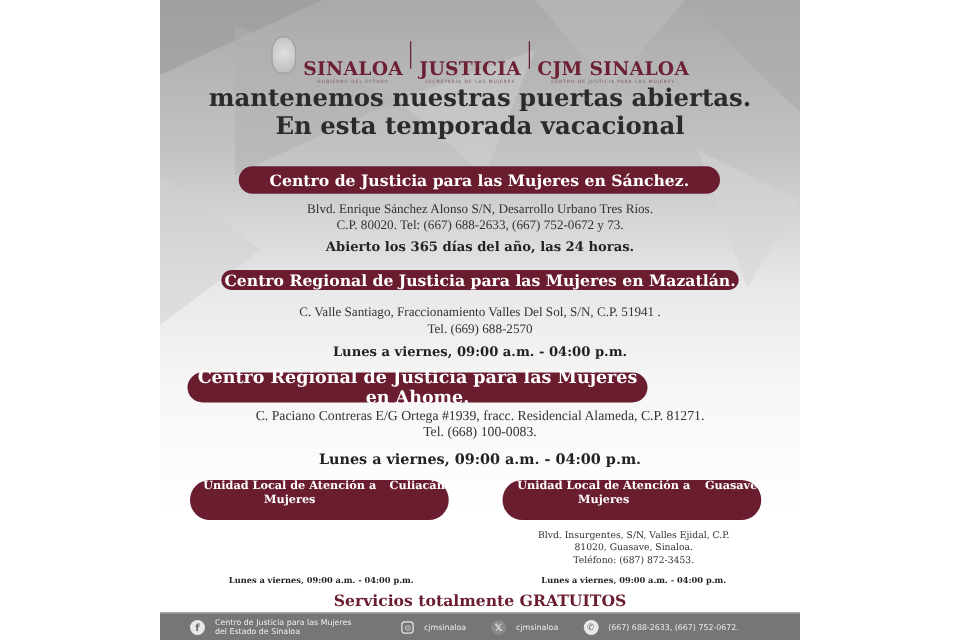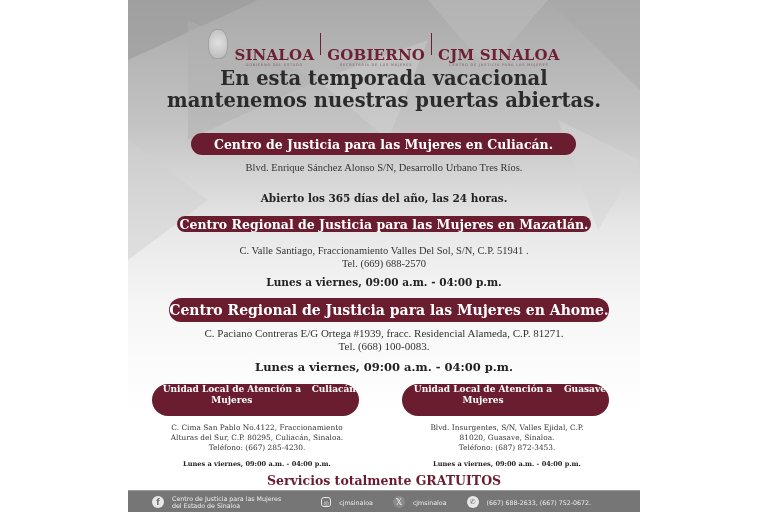--- a/index.html
+++ b/index.html
@@ -51,63 +51,59 @@
   </svg>
 
   <div class="header">
     <div class="crest"></div>
     <div class="brand">
       <span class="brand-name">SINALOA</span>
       <span class="brand-sub">GOBIERNO DEL ESTADO</span>
     </div>
     <div class="sep"></div>
     <div class="brand">
-      <span class="brand-name">GOBIERNO</span>
+      <span class="brand-name">JUSTICIA</span>
       <span class="brand-sub">SECRETARÍA DE LAS MUJERES</span>
     </div>
     <div class="sep"></div>
     <div class="brand">
       <span class="brand-name">CJM SINALOA</span>
       <span class="brand-sub">CENTRO DE JUSTICIA PARA LAS MUJERES</span>
     </div>
   </div>
 
   <div class="headline">
+    <div>mantenemos nuestras puertas abiertas.</div>
     <div>En esta temporada vacacional</div>
-    <div>mantenemos nuestras puertas abiertas.</div>
   </div>
 
-  <div class="pill" style="top:133px;left:63px;width:385px;height:22px;">Centro de Justicia para las Mujeres en Culiacán.</div>
+  <div class="pill" style="top:133px;left:63px;width:385px;height:22px;">Centro de Justicia para las Mujeres en Sánchez.</div>
   <div class="addr" style="top:161px;">
     <div>Blvd. Enrique Sánchez Alonso S/N, Desarrollo Urbano Tres Ríos.</div>
+    <div>C.P. 80020. Tel: (667) 688-2633, (667) 752-0672 y 73.</div>
   </div>
   <div class="hours" style="top:192px;">Abierto los 365 días del año, las 24 horas.</div>
 
   <div class="pill" style="top:216px;left:49px;width:414px;height:16px;">Centro Regional de Justicia para las Mujeres en Mazatlán.</div>
   <div class="addr" style="top:244px;">
     <div>C. Valle Santiago, Fraccionamiento Valles Del Sol, S/N, C.P. 51941 .</div>
     <div>Tel. (669) 688-2570</div>
   </div>
   <div class="hours" style="top:276px;">Lunes a viernes, 09:00 a.m. - 04:00 p.m.</div>
 
-  <div class="pill" style="top:298px;left:41px;width:440px;height:24px;font-size:14px;">Centro Regional de Justicia para las Mujeres en Ahome.</div>
+  <div class="pill" style="top:298px;left:22px;width:368px;height:24px;font-size:14px;">Centro Regional de Justicia para las Mujeres en Ahome.</div>
   <div class="addr" style="top:327px;font-size:11px;">
     <div>C. Paciano Contreras E/G Ortega #1939, fracc. Residencial Alameda, C.P. 81271.</div>
     <div>Tel. (668) 100-0083.</div>
   </div>
   <div class="hours" style="top:360px;font-size:11.5px;">Lunes a viernes, 09:00 a.m. - 04:00 p.m.</div>
 
   <div class="pill-sm" style="top:384px;left:24px;width:207px;height:32px;">
     <span>Unidad Local de Atención a Mujeres</span>
     <span>Culiacán.</span>
-  </div>
-  <div class="addr-sm" style="top:423px;left:14px;width:230px;">
-    <div>C. Cima San Pablo No.4122, Fraccionamiento</div>
-    <div>Alturas del Sur, C.P. 80295, Culiacán, Sinaloa.</div>
-    <div>Teléfono: (667) 285-4230.</div>
   </div>
   <div class="hours-sm" style="top:460px;left:14px;width:230px;">Lunes a viernes, 09:00 a.m. - 04:00 p.m.</div>
 
   <div class="pill-sm" style="top:384px;left:274px;width:207px;height:32px;">
     <span>Unidad Local de Atención a Mujeres</span>
     <span>Guasave.</span>
   </div>
   <div class="addr-sm" style="top:423px;left:264px;width:230px;">
     <div>Blvd. Insurgentes, S/N, Valles Ejidal, C.P.</div>
     <div>81020, Guasave, Sinaloa.</div>

